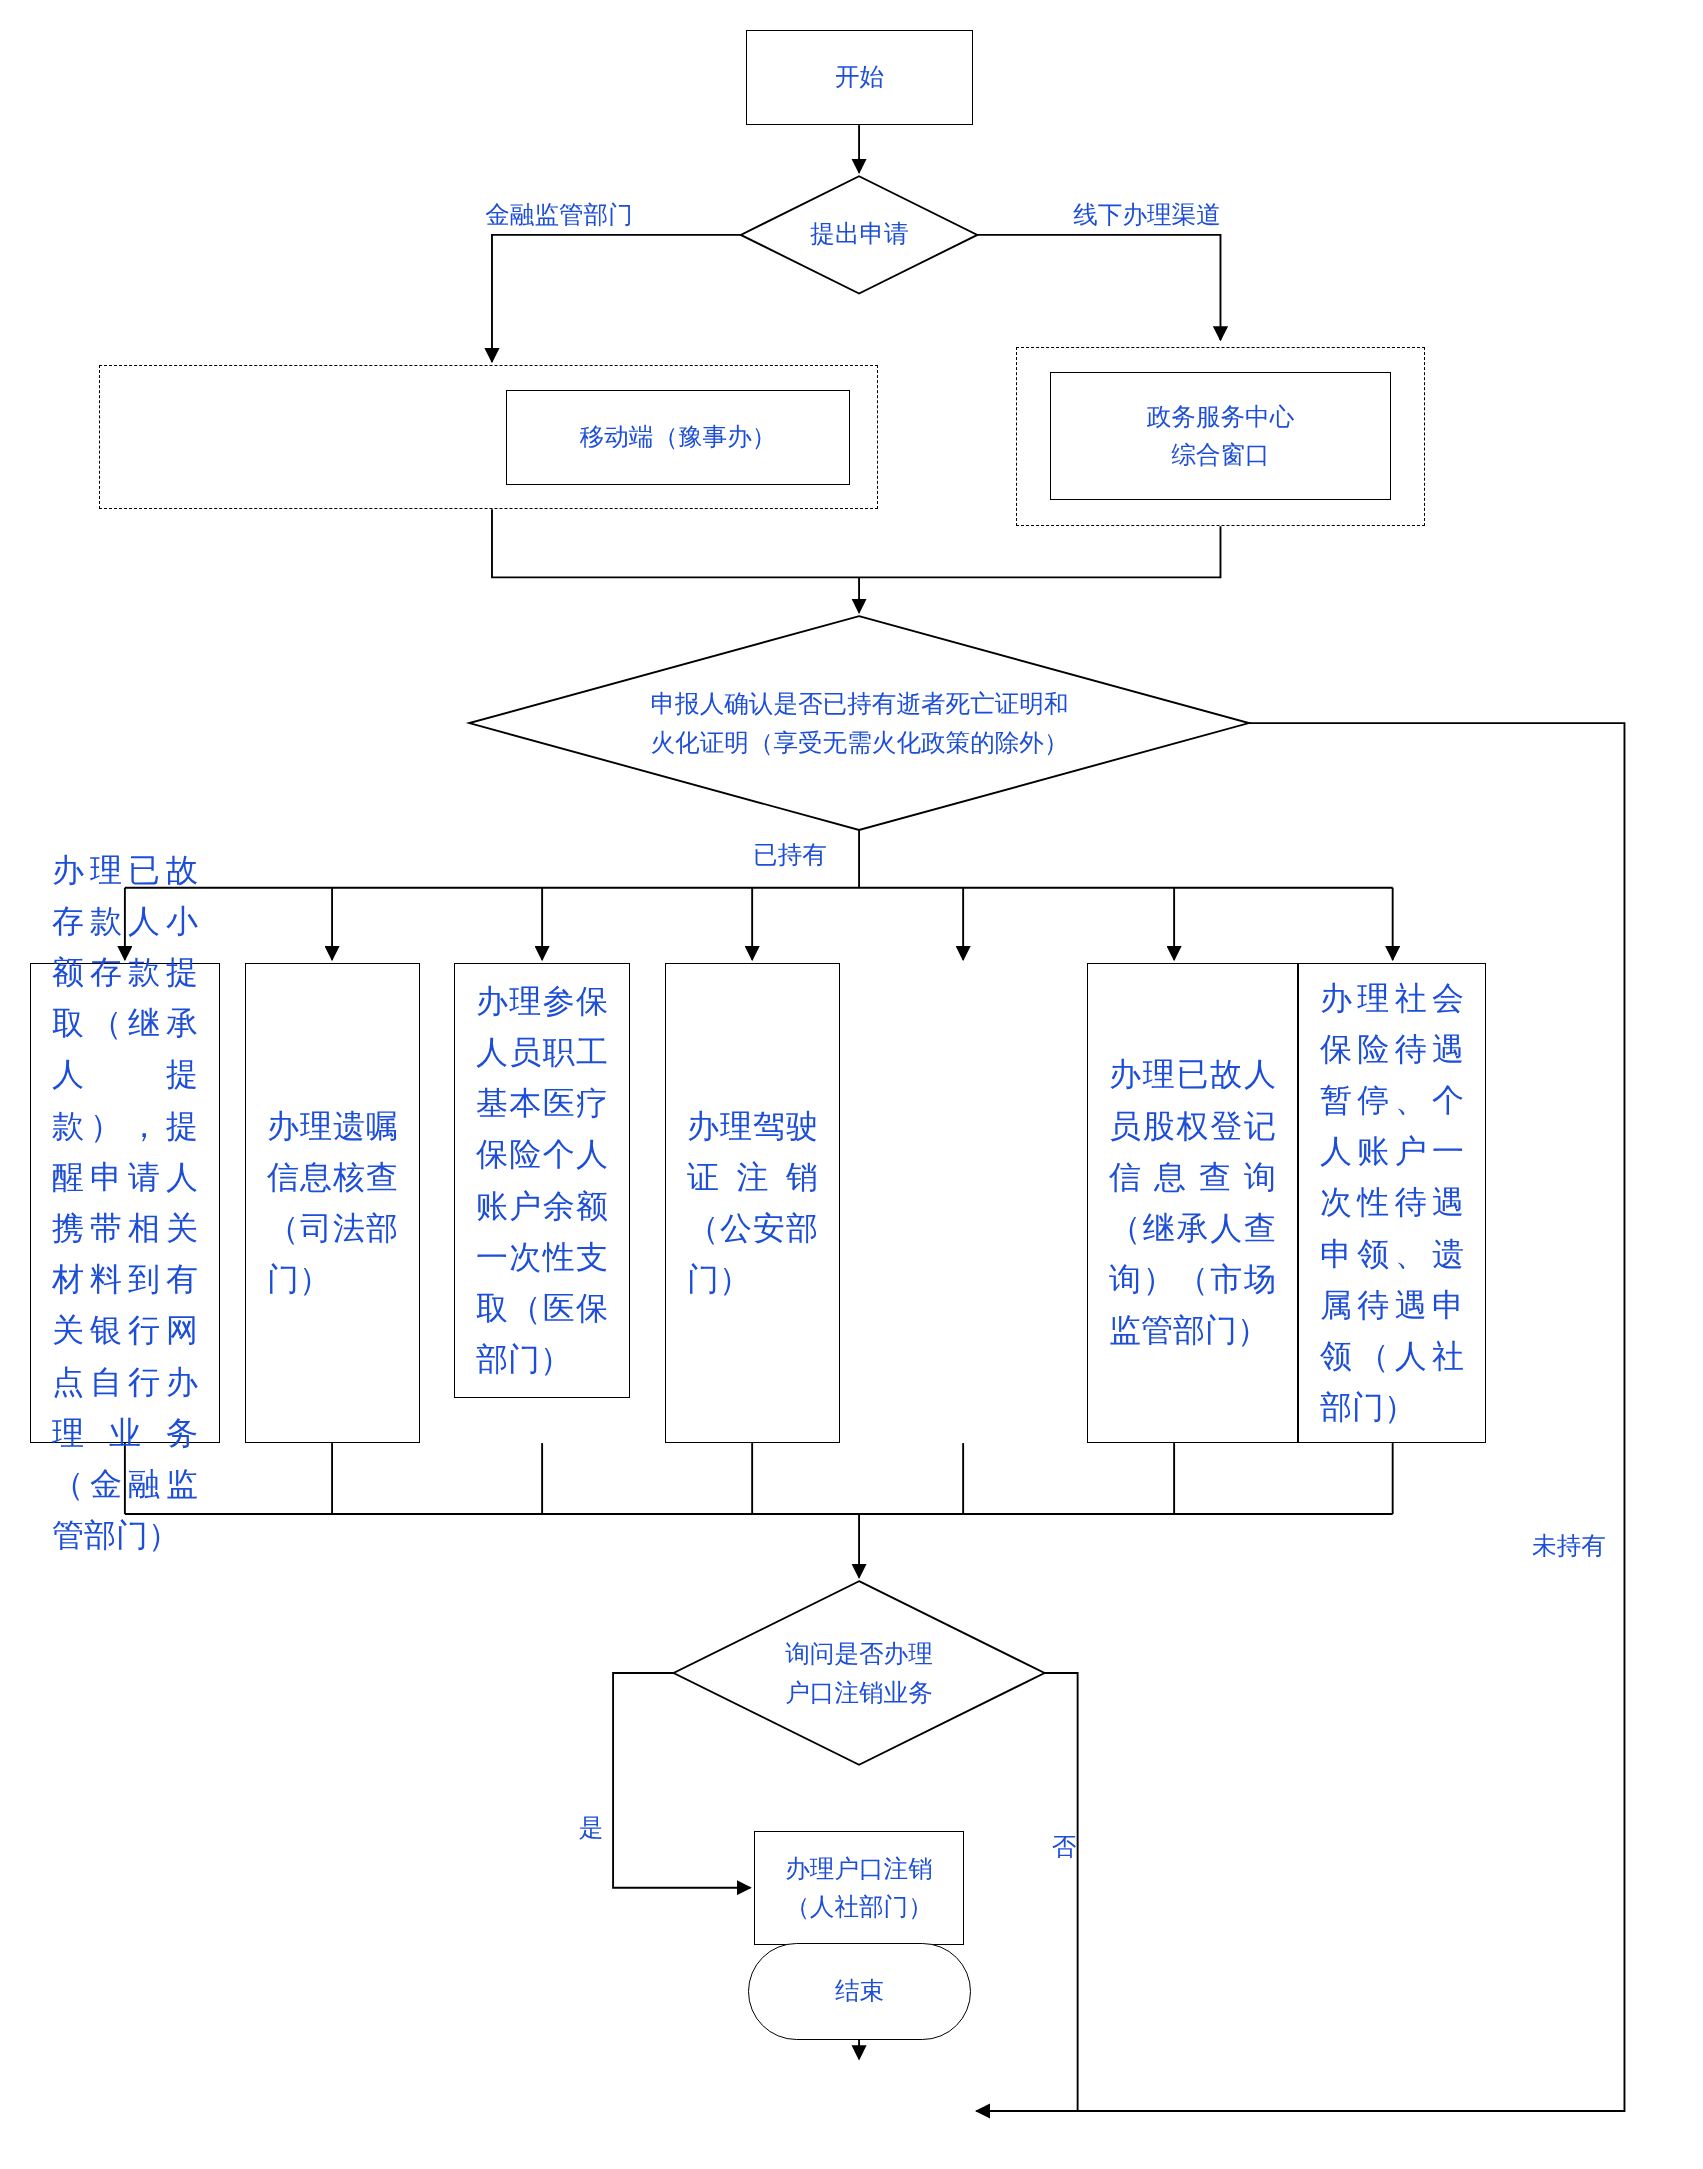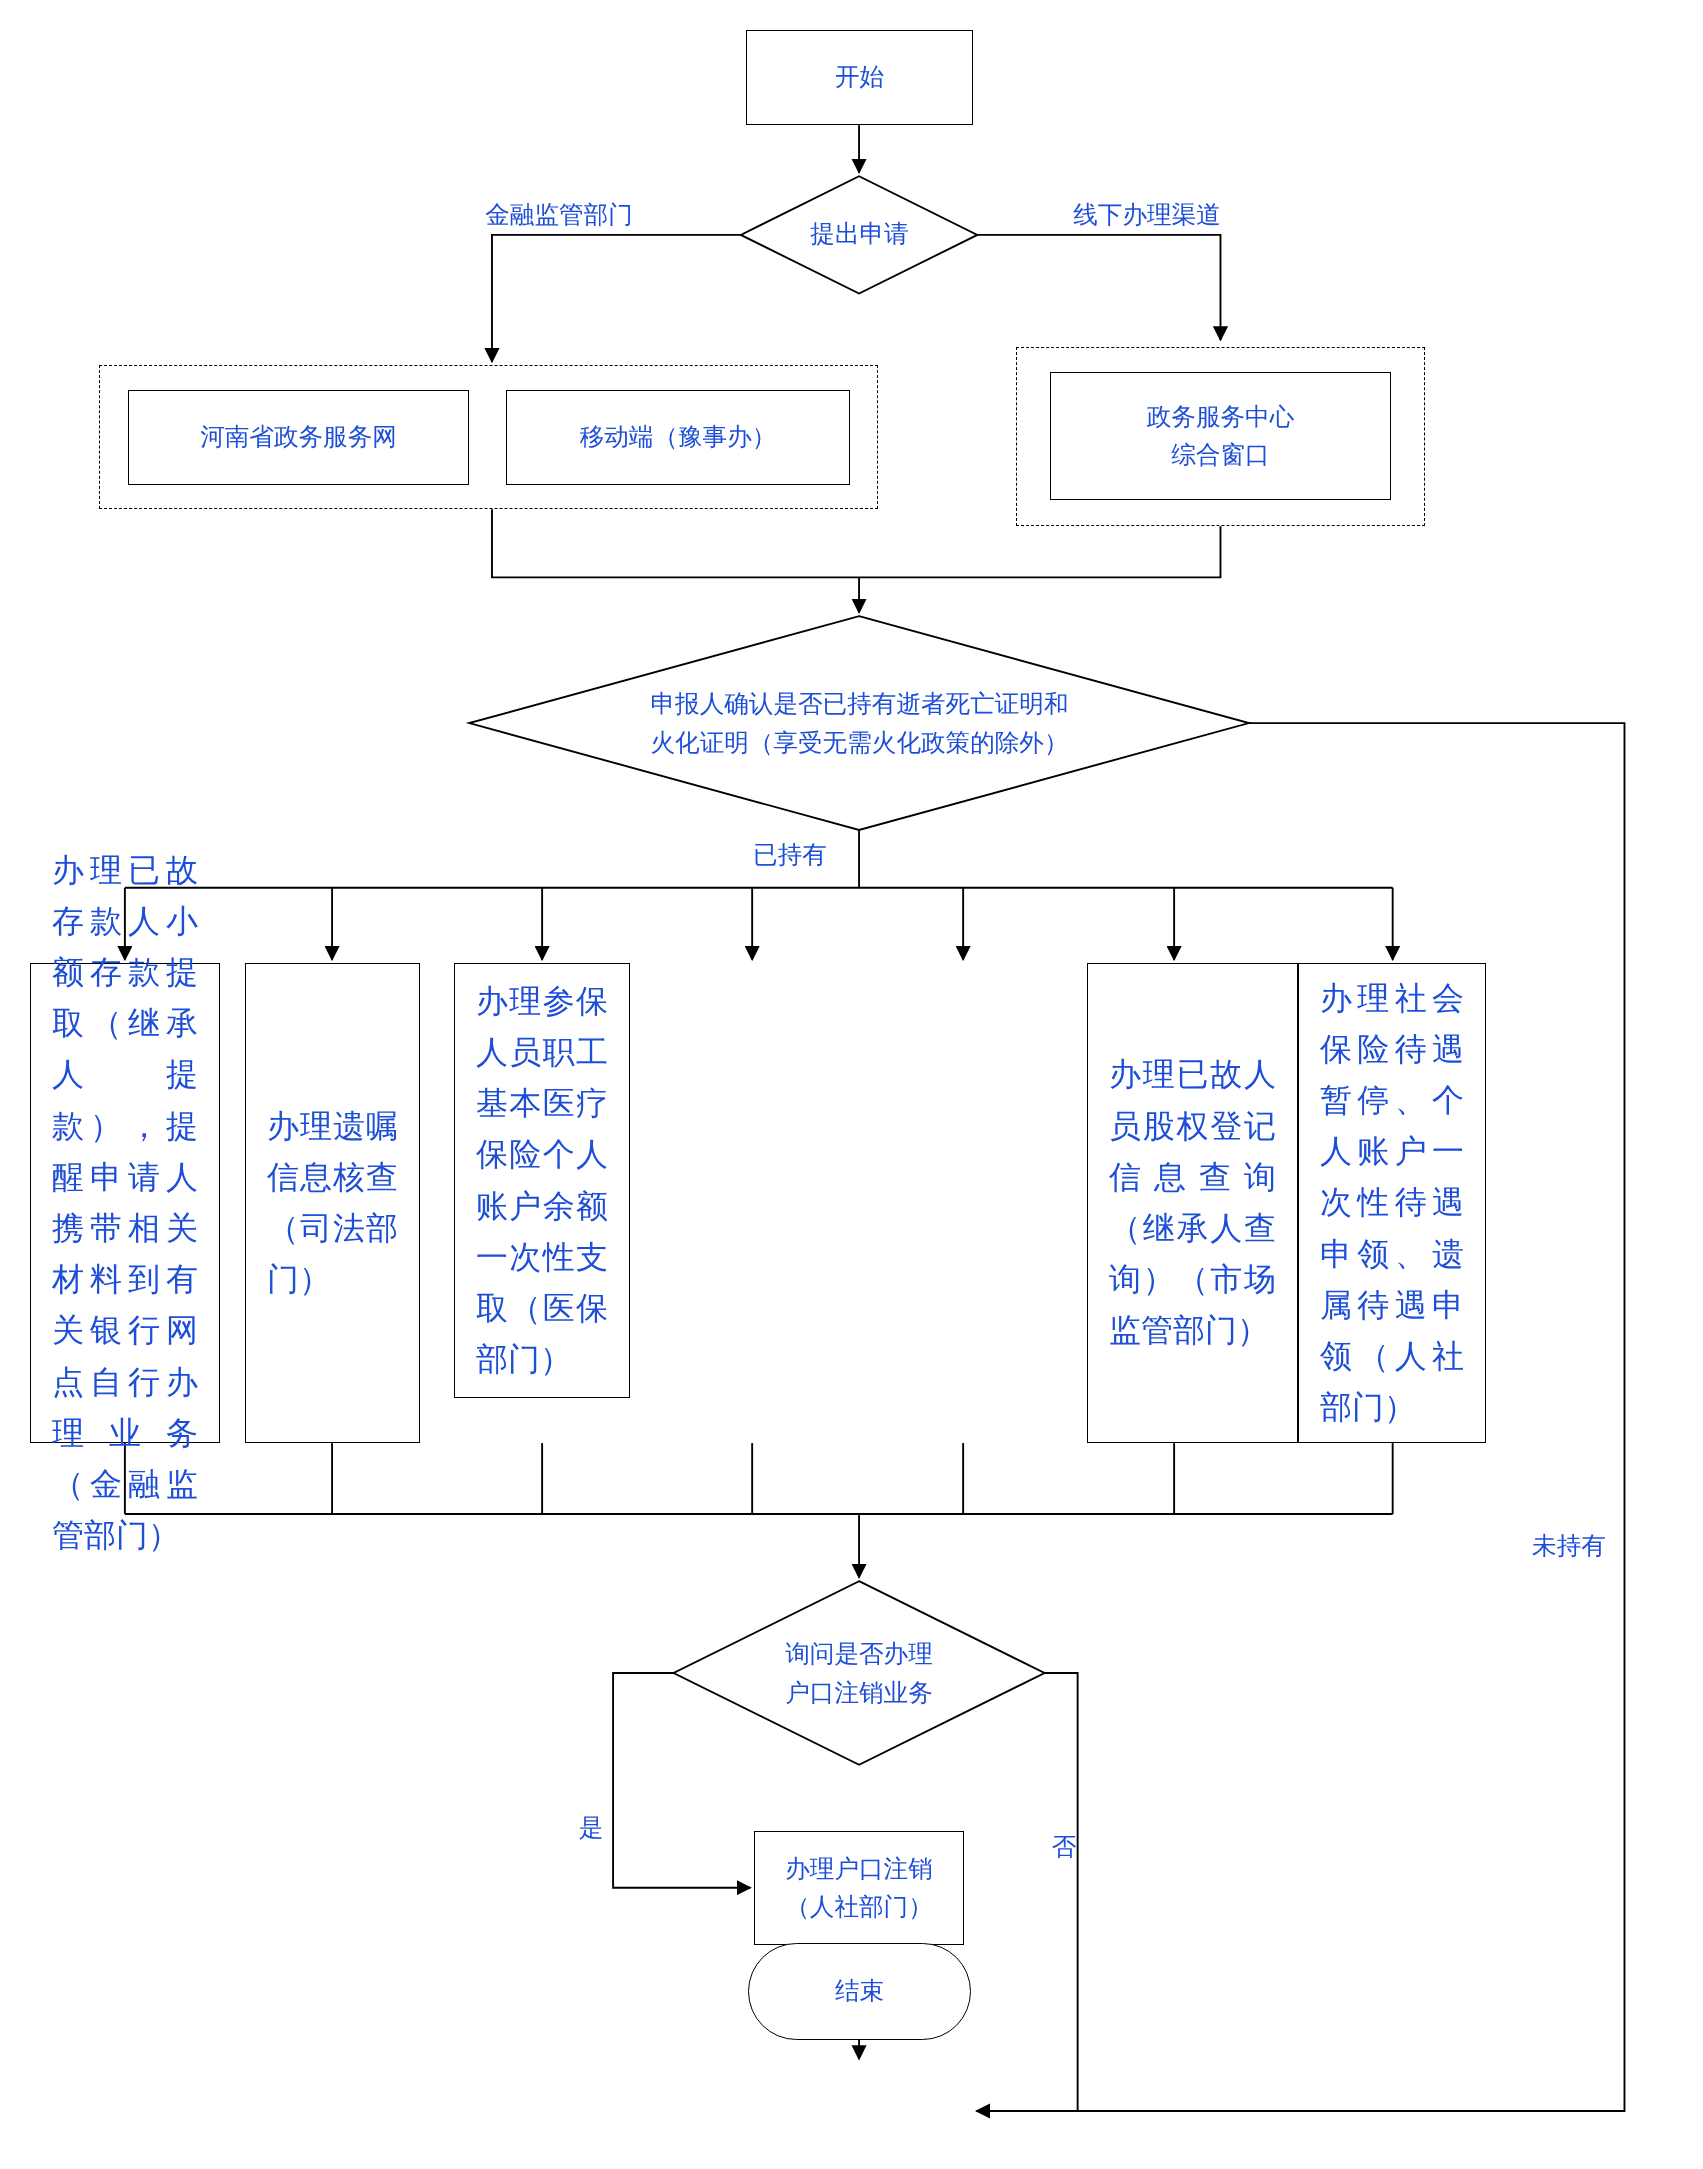--- a/index.html
+++ b/index.html
@@ -122,41 +122,43 @@
   </svg>
 
   <div class="rect" style="left:746px;top:30px;width:227px;height:95px">开始</div>
 
   <div class="dlabel" style="left:765px;top:206px;width:189px;height:57px">提出申请</div>
 
   <div class="lbl" style="left:559px;top:215px">金融监管部门</div>
   <div class="lbl" style="left:1147px;top:215px">线下办理渠道</div>
 
   <div class="dashed" style="left:99px;top:365px;width:779px;height:144px"></div>
-  <div class="rect" style="left:128px;top:390px;width:341px;height:95px">河南省政务服务网</div>
   <div class="rect" style="left:506px;top:390px;width:344px;height:95px">移动端（豫事办）</div>
 
   <div class="dashed" style="left:1016px;top:347px;width:409px;height:179px"></div>
   <div class="rect pre" style="left:1050px;top:372px;width:341px;height:128px">政务服务中心
 综合窗口</div>
 
   <div class="dlabel pre" style="left:623px;top:678px;width:473px;height:91px">申报人确认是否已持有逝者死亡证明和
 火化证明（享受无需火化政策的除外）</div>
 
   <div class="lbl" style="left:790px;top:855px">已持有</div>
   <div class="lbl" style="left:1569px;top:1546px">未持有</div>
 
   <div class="task" style="left:30px;top:963px;width:190px;height:480px">
     <p>办理已故存款人小额存款提取（继承人提款），提醒申请人携带相关材料到有关银行网点自行办理业务（金融监管部门）</p>
   </div>
   <div class="task" style="left:245px;top:963px;width:175px;height:480px">
     <p>办理遗嘱信息核查（司法部门）</p>
   </div>
   <div class="task" style="left:454px;top:963px;width:176px;height:435px">
     <p>办理参保人员职工基本医疗保险个人账户余额一次性支取（医保部门）</p>
+  </div>
+  <div class="task" style="left:665px;top:963px;width:175px;height:480px">
+    <p>办理驾驶证注销（公安部门）</p>
   </div>
   <div class="task" style="left:1087px;top:963px;width:211px;height:480px">
     <p>办理已故人员股权登记信息查询（继承人查询）（市场监管部门）</p>
   </div>
   <div class="task" style="left:1298px;top:963px;width:188px;height:480px">
     <p>办理社会保险待遇暂停、个人账户一次性待遇申领、遗属待遇申领（人社部门）</p>
   </div>
 
   <div class="dlabel pre" style="left:736px;top:1632px;width:246px;height:83px">询问是否办理
 户口注销业务</div>

